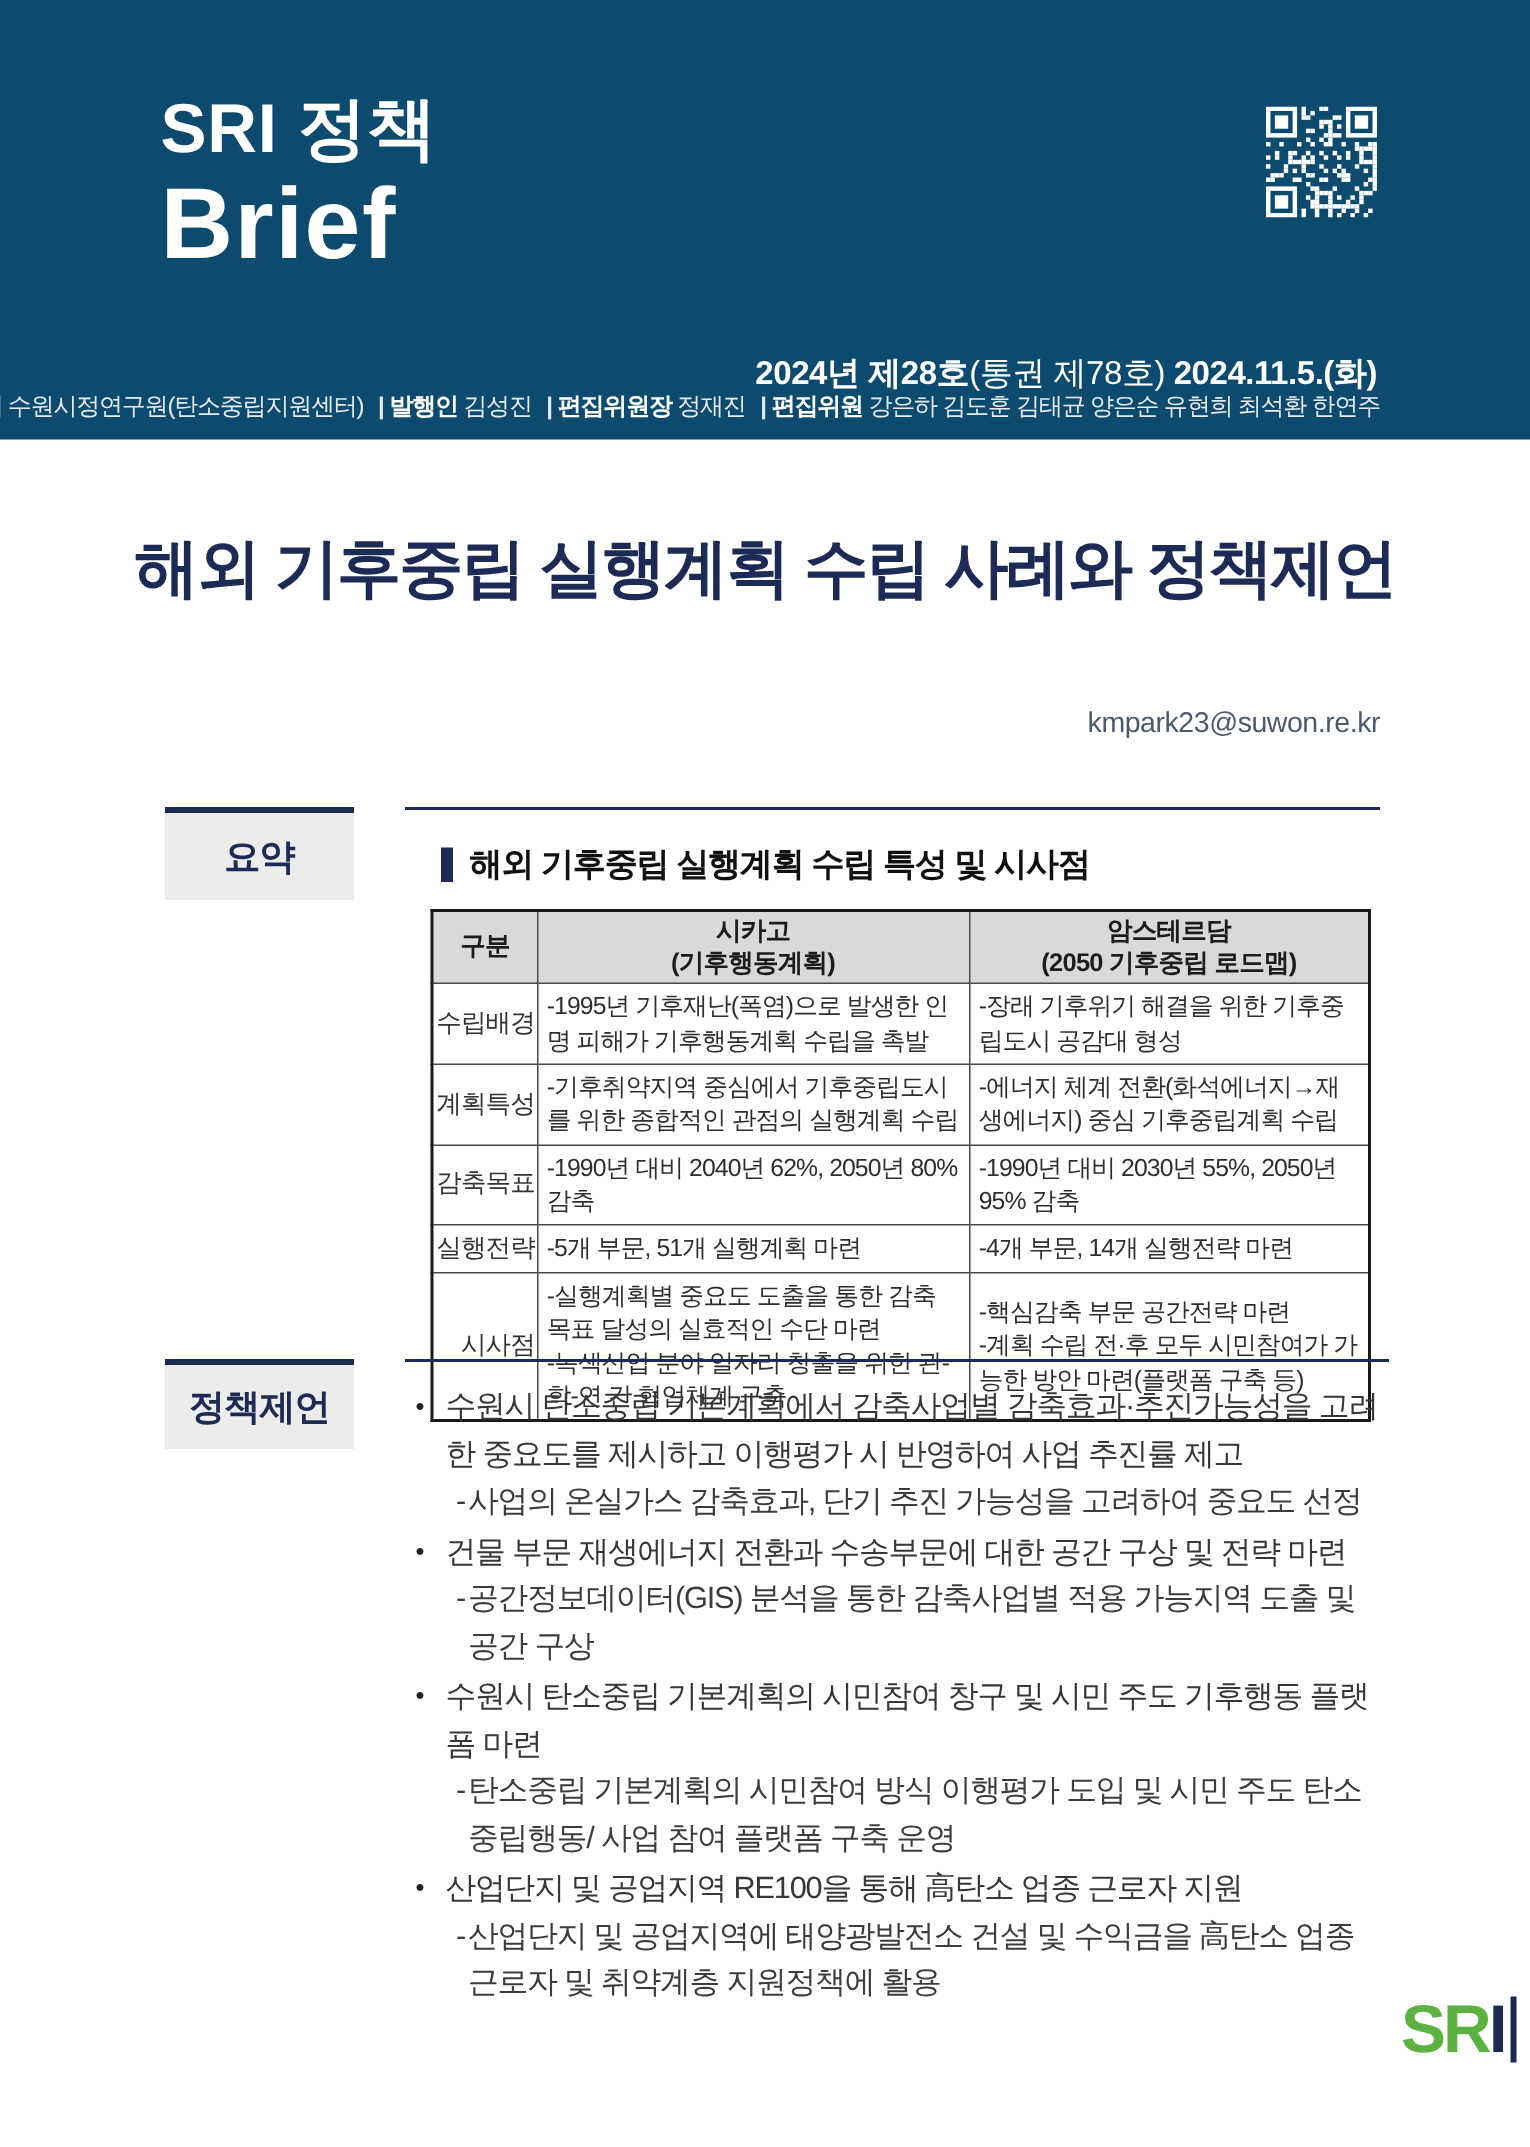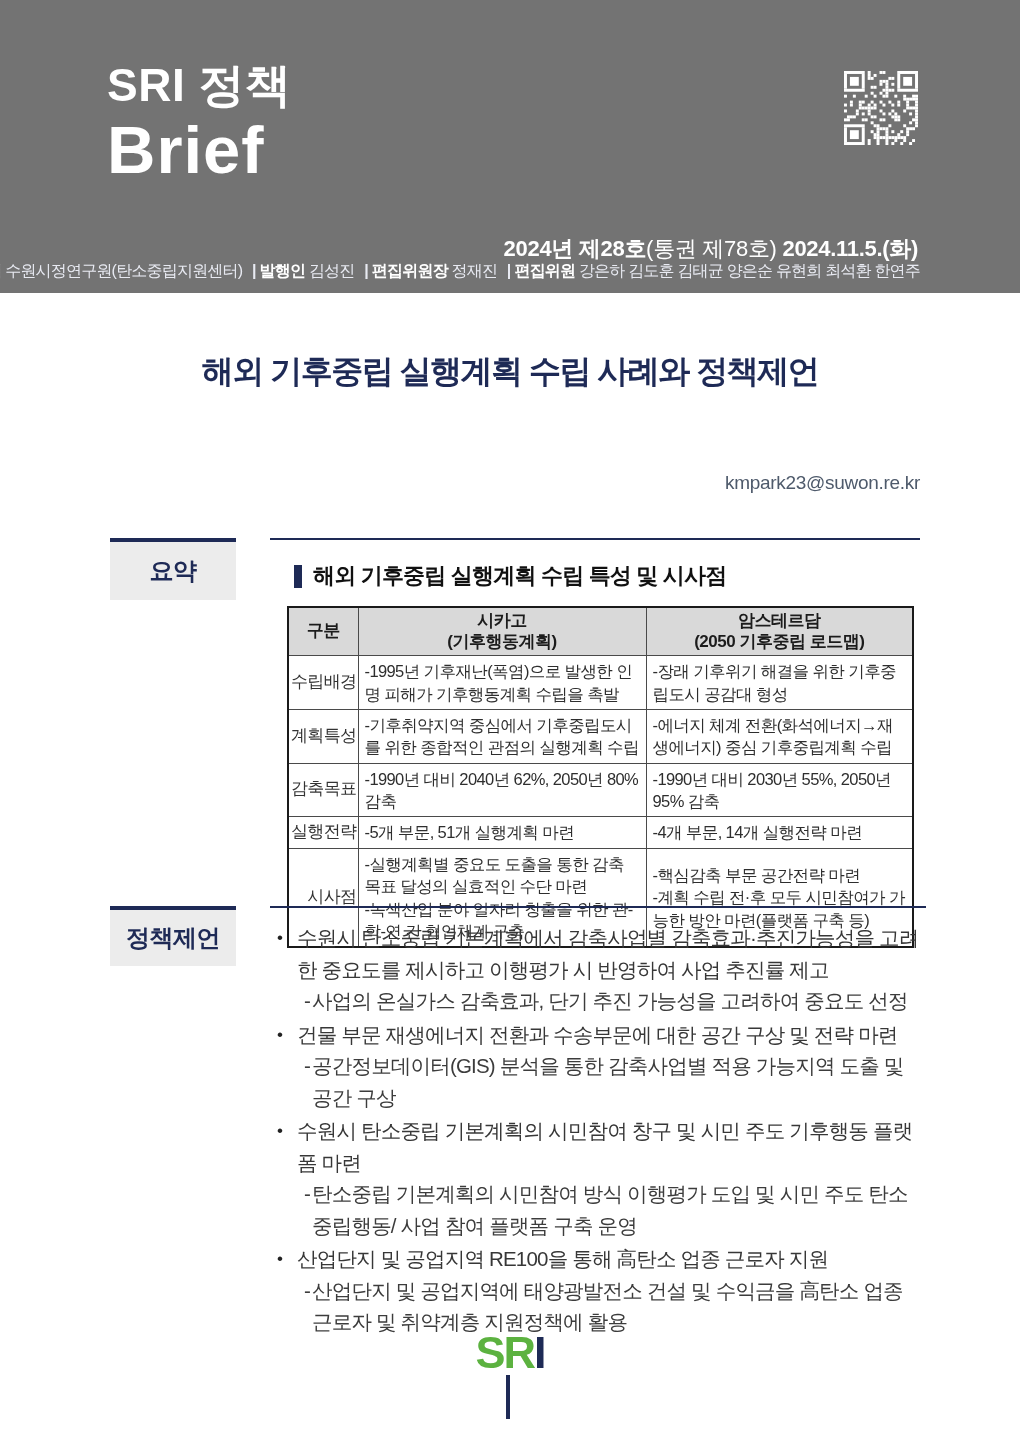--- a/index.html
+++ b/index.html
@@ -3,35 +3,35 @@
 <meta charset="utf-8">
 <style>
   * { margin:0; padding:0; box-sizing:border-box; }
   html,body { width:1020px; }
   body {
     position:relative; width:1020px; height:1431px; background:#ffffff;
     font-family:"Liberation Sans","DejaVu Sans",sans-serif; overflow:hidden;
   }
 
   
-  .masthead { position:absolute; left:0; top:0; width:1020px; height:293px; background:#737373; color:#fff; }
+  .masthead { position:absolute; left:0; top:0; width:1020px; height:293px; background:#0c4a6e; color:#fff; }
   .brand { position:absolute; left:107px; top:62px; line-height:1; }
   .brand-l1 { font-size:46px; font-weight:800; letter-spacing:0.5px; }
   .brand-l2 { font-size:67px; font-weight:800; margin-top:8px; letter-spacing:1px; }
   .qr { position:absolute; left:844px; top:71px; width:74px; height:74px; }
   .issue-line { position:absolute; right:102px; top:234px; font-size:22px; white-space:nowrap; letter-spacing:-0.3px; }
   .issue-line b { font-weight:800; }
   .credits-line { position:absolute; right:100px; top:261px; font-size:16px; white-space:nowrap; letter-spacing:-0.8px; color:#e8eaf2; }
   .credits-line b { font-weight:800; color:#ffffff; }
   .credit { margin-left:6px; }
   .credit .bar { font-weight:800; margin-right:4px; }
 
   
   .title { position:absolute; left:0; top:350px; width:1020px; text-align:center;
-           font-size:32px; font-weight:800; color:#1e2a56; letter-spacing:-1.5px; }
+           font-size:43px; font-weight:800; color:#1e2a56; letter-spacing:-1.5px; }
   .author-block { position:absolute; right:100px; top:466px; text-align:right;
                   font-size:19px; color:#4e5a6b; line-height:33px; letter-spacing:-0.3px; }
   .author-block b { font-weight:800; color:#3b475c; }
 
   
   .sec-label { position:absolute; left:110px; width:126px; height:62px;
                background:#ececec; border-top:4px solid #1e2a56;
                display:flex; align-items:center; justify-content:center;
                font-size:24px; font-weight:800; color:#1e2a56; letter-spacing:-0.5px; }
   .sec-label.summary { top:538px; }
@@ -58,21 +58,21 @@
   .reco-group { margin-bottom:2px; }
   .reco-line { display:flex; font-size:20.5px; line-height:31.5px; color:#373737; letter-spacing:-0.8px; }
   .reco-line .bullet { width:27px; padding-left:7px; font-size:17px; color:#222; flex:none; }
   .reco-line .mtext { flex:1; }
   .reco-sub { display:flex; font-size:20.5px; line-height:31.5px; color:#3c3c3c; letter-spacing:-0.8px; padding-left:34px; }
   .reco-sub .dash { flex:none; }
   .reco-sub .stext { flex:1; padding-left:2px; }
 
   
   .footer-logo { position:absolute; left:0; top:1330px; width:1020px; display:flex;
-                 justify-content:space-between; align-items:center;flex-direction:column; }
+                 justify-content:flex-end; align-items:center; }
   .sri-mark { font-size:45px; font-weight:800; line-height:1; letter-spacing:-2px; }
   .sri-mark .g { color:#5cb240; }
   .sri-mark .n { color:#1e2a56; }
   .org-sep { width:4px; height:44px; background:#1e2a56; margin:0 9px 0 4px; }
   .org-names { display:flex; flex-direction:column; justify-content:center; }
   .org-ko { font-size:24px; font-weight:800; color:#1e2a56; letter-spacing:-0.5px; line-height:1.1; }
   .org-en { font-size:8px; color:#5cb240; letter-spacing:2.6px; margin-top:3px; }
 </style>
 </head>
 <body>

